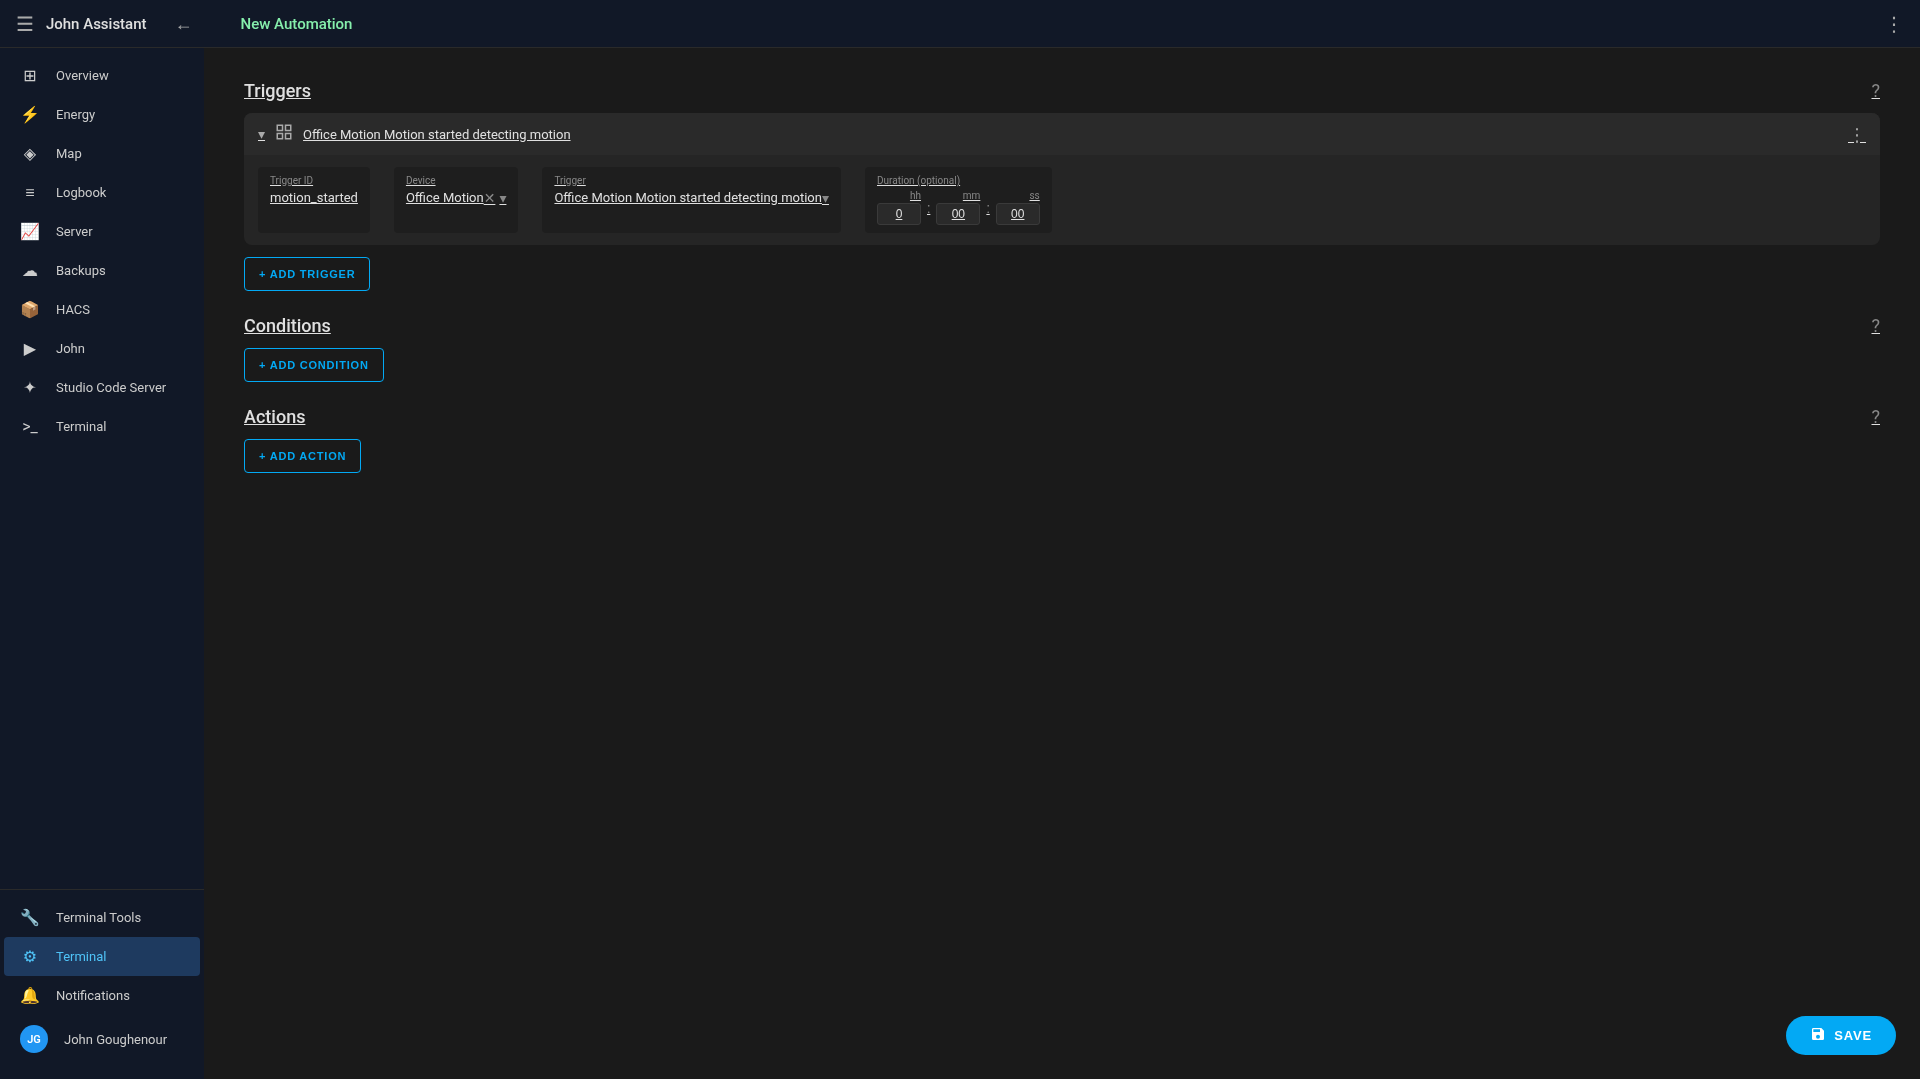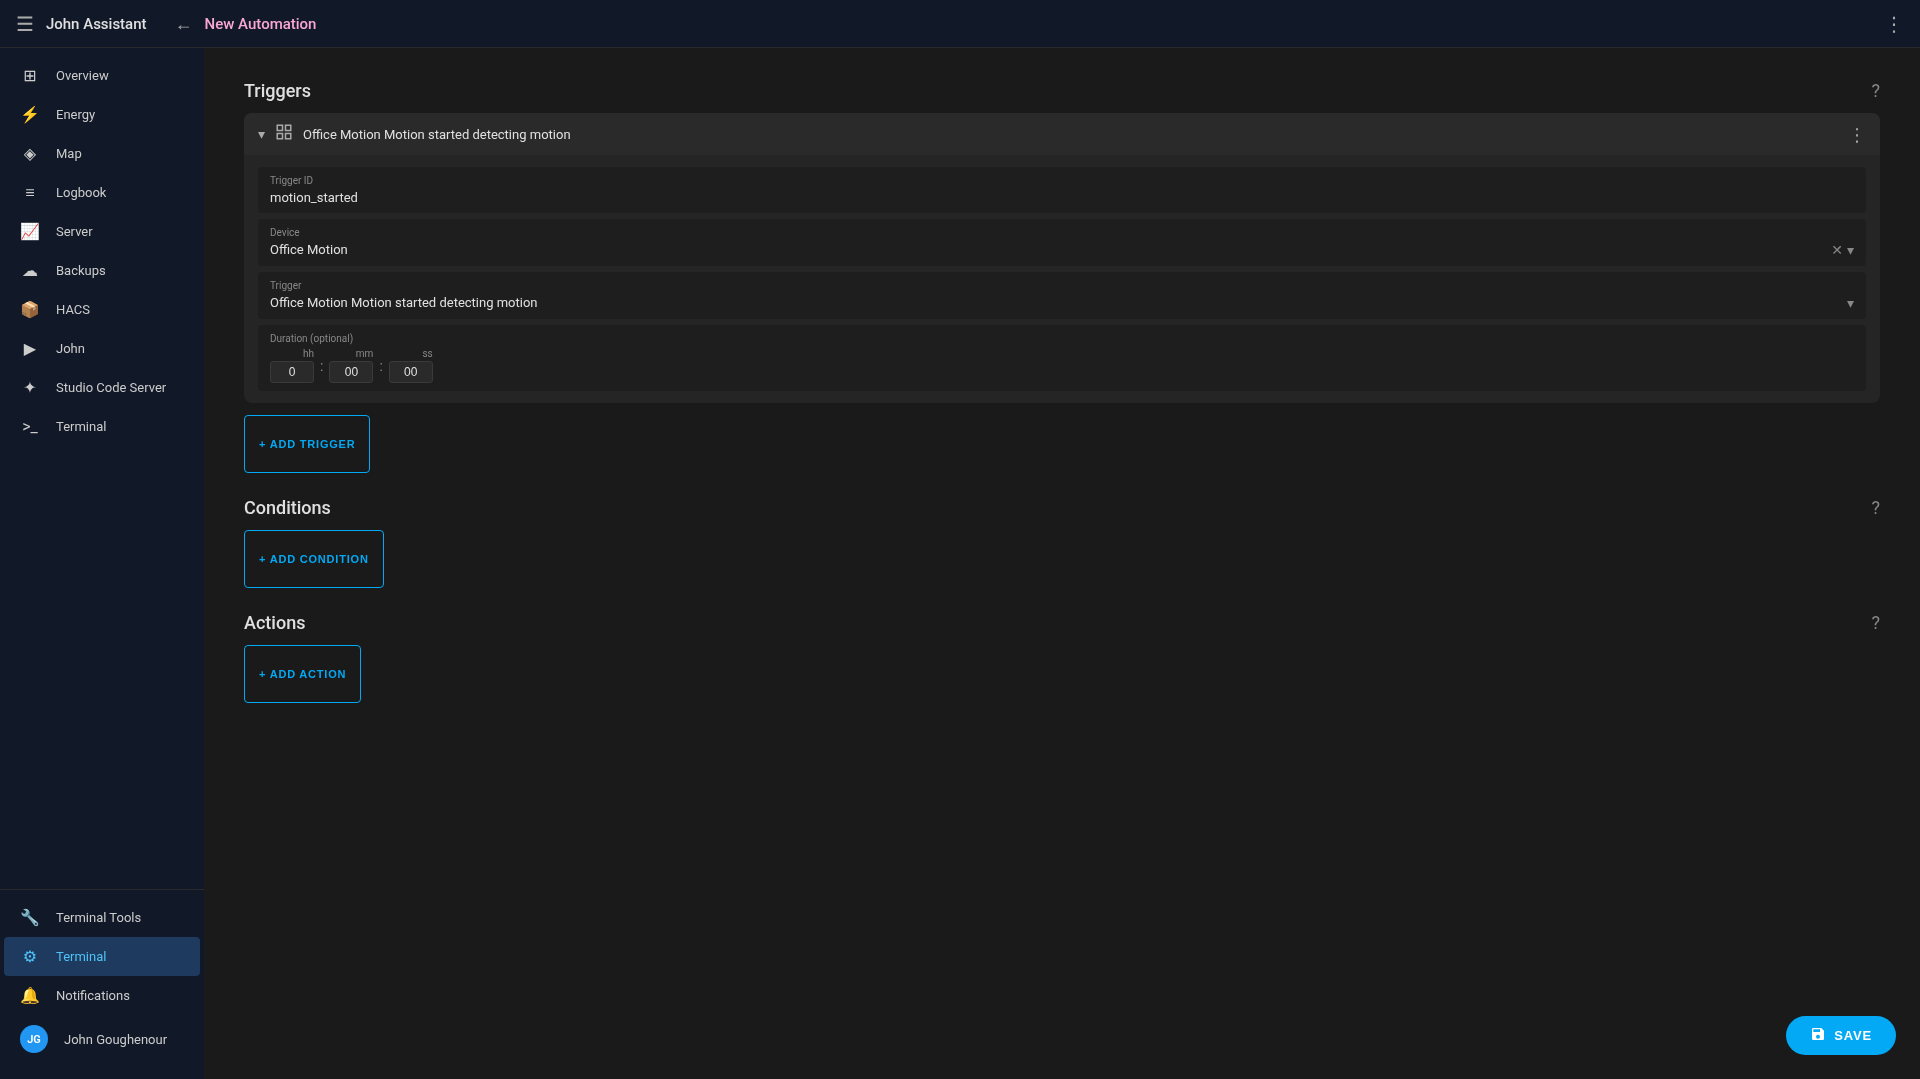--- a/index.html
+++ b/index.html
@@ -36,24 +36,25 @@
       font-size: 15px;
       font-weight: 500;
       margin-right: 16px;
     }
     .topbar-back-icon {
       color: #aaa;
       font-size: 18px;
       cursor: pointer;
     }
     .topbar-page-title {
-      color: #f9a8d4;
+      color: #86efac;
       font-size: 15px;
       font-weight: 500;
       flex: 1;
+      margin-left: 36px;
     }
     .topbar-more-icon {
       color: #aaa;
       font-size: 20px;
       cursor: pointer;
     }
 
     
     .layout {
       display: flex;
@@ -115,20 +116,21 @@
     .main-content {
       flex: 1;
       background: #1a1a1a;
       overflow-y: auto;
       padding: 32px 40px;
     }
 
     
     .section {
       margin-bottom: 24px;
+      text-decoration: underline;
     }
     .section-header {
       display: flex;
       align-items: center;
       justify-content: space-between;
       margin-bottom: 12px;
     }
     .section-title {
       color: #e0e0e0;
       font-size: 18px;
@@ -169,22 +171,21 @@
       color: #e0e0e0;
     }
     .trigger-more {
       color: #aaa;
       font-size: 18px;
       cursor: pointer;
     }
     .trigger-body {
       padding: 12px 14px;
       display: flex;
-      flex-direction: column;
-      gap: 6px;
+      gap: 24px;
     }
     .field-group {
       background: #1e1e1e;
       border-radius: 4px;
       padding: 8px 12px;
       position: relative;
     }
     .field-label {
       font-size: 10px;
       color: #888;
@@ -243,21 +244,21 @@
     .duration-colon {
       color: #888;
       font-size: 14px;
     }
 
     
     .add-btn {
       display: inline-flex;
       align-items: center;
       gap: 6px;
-      padding: 22px 14px;
+      padding: 10px 14px;
       border: 1px solid #03a9f4;
       border-radius: 4px;
       color: #03a9f4;
       font-size: 11px;
       font-weight: 600;
       letter-spacing: 0.8px;
       cursor: pointer;
       background: transparent;
       text-transform: uppercase;
     }

